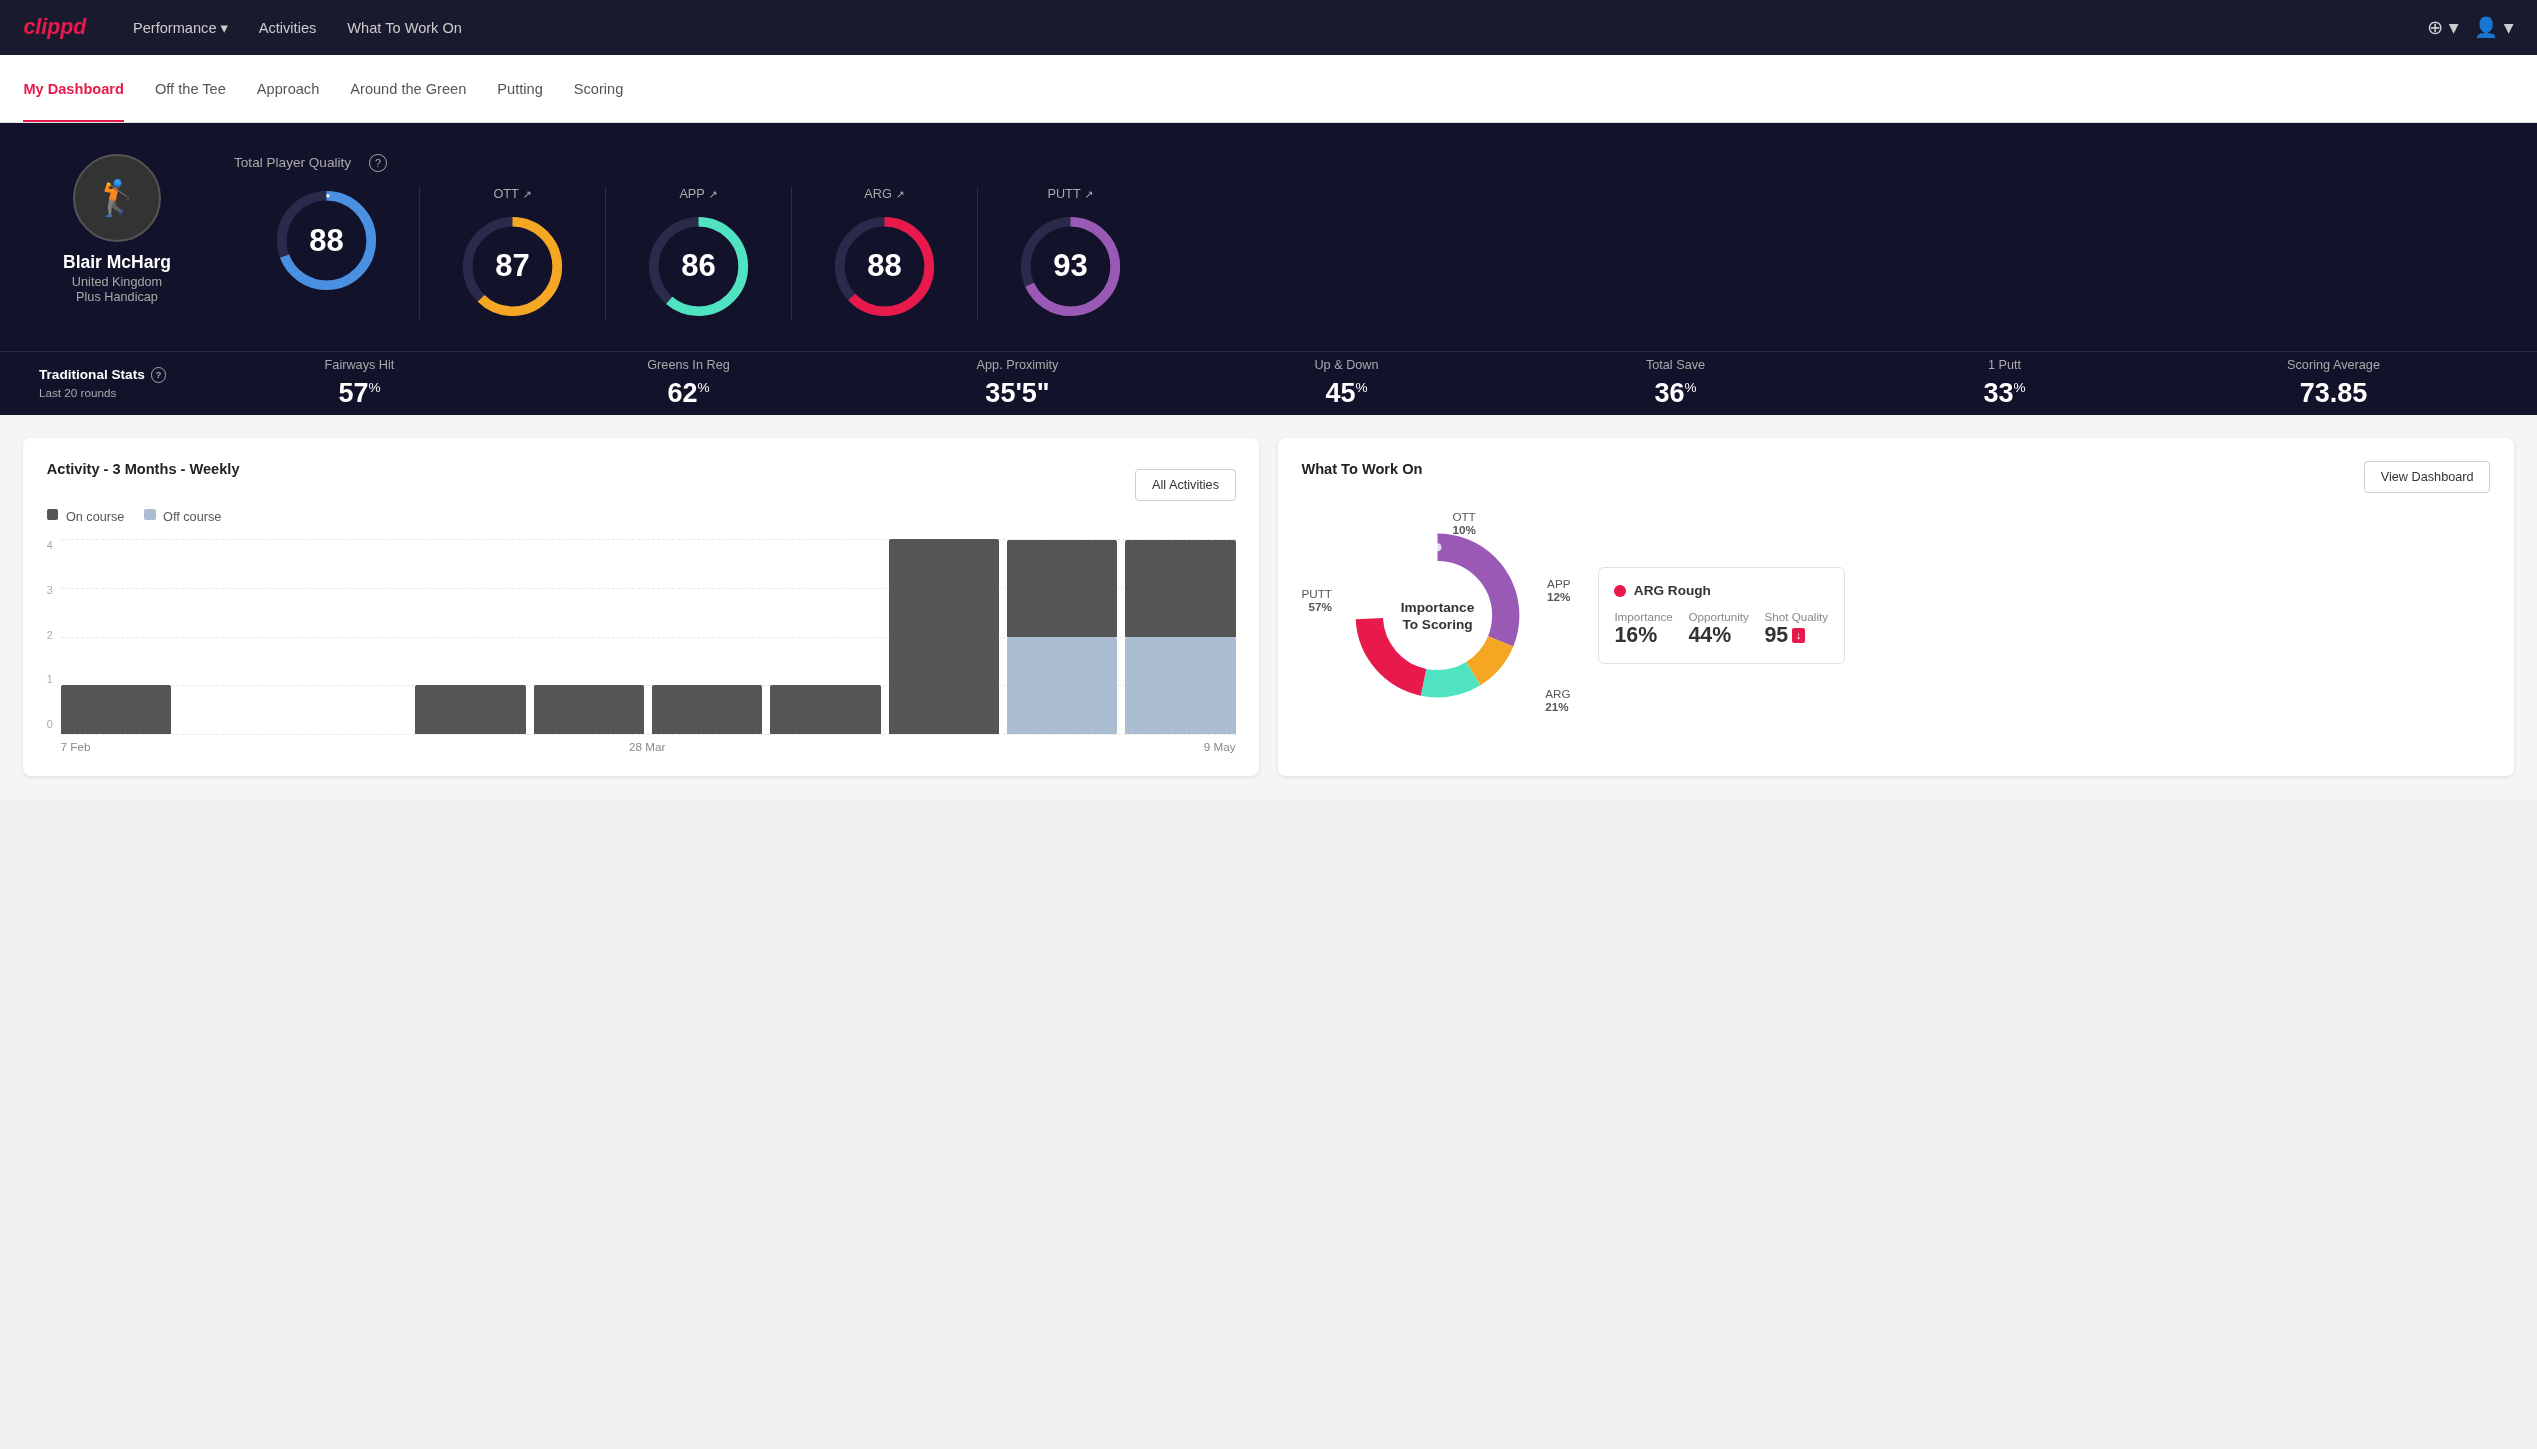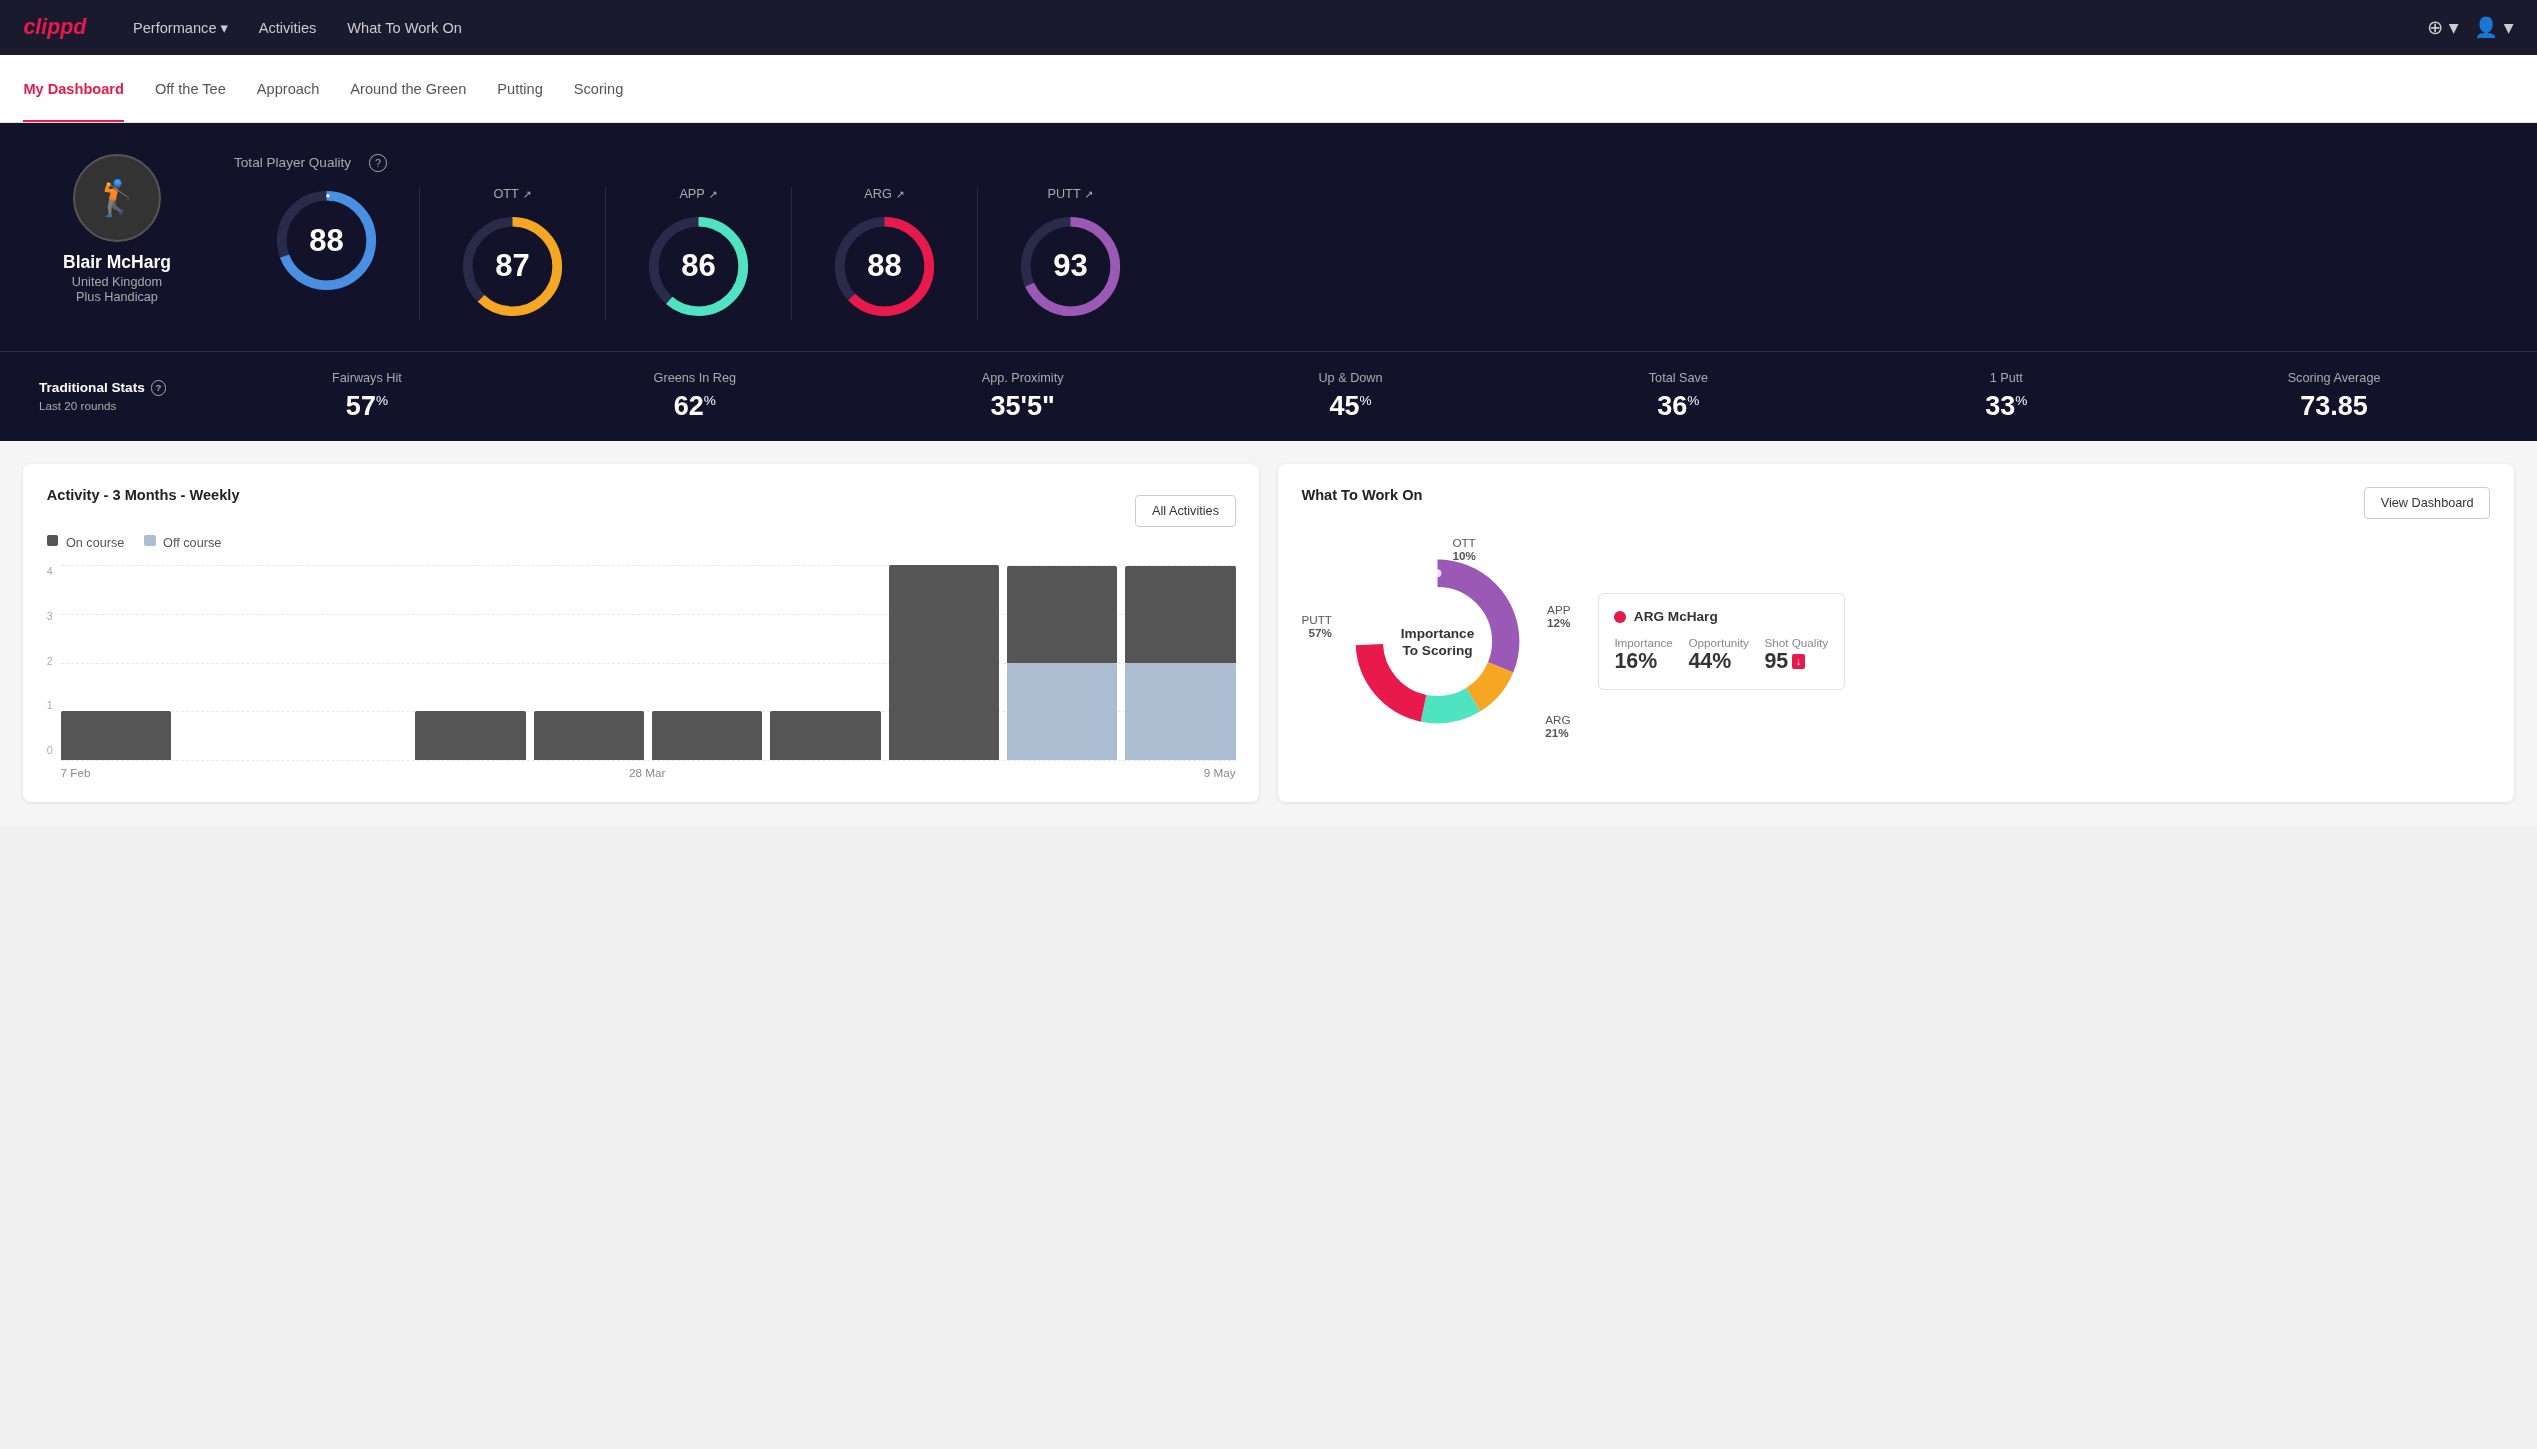--- a/index.html
+++ b/index.html
@@ -45,21 +45,21 @@
     .scores-grid { display: flex; gap: 0; }
     .score-card { display: flex; flex-direction: column; align-items: center; padding: 0 39px; border-right: 1px solid #2a2a4a; }
     .score-card:last-child { border-right: none; }
     .score-label { font-size: 12.7px; color: #aaa; margin-bottom: 11.7px; display: flex; align-items: center; gap: 3.9px; }
     .score-label .arrow { color: #aaa; font-size: 10.7px; }
     .ring-container { position: relative; width: 107px; height: 107px; }
     .ring-container svg { position: absolute; top: 0; left: 0; }
     .ring-value { position: absolute; top: 50%; left: 50%; transform: translate(-50%, -50%); font-size: 31px; font-weight: 700; color: #fff; }
 
     
-    .stats-bar { background: #12122a; border-top: 1px solid #2a2a4a; padding: 19px 39px; display: flex; align-items: center; gap: 8px; }
+    .stats-bar { background: #12122a; border-top: 1px solid #2a2a4a; padding: 6px 39px; display: flex; align-items: center; gap: 0; }
     .stat-label-section { min-width: 156px; }
     .stat-label-title { font-size: 13.6px; font-weight: 600; color: #fff; display: flex; align-items: center; gap: 5.8px; }
     .stat-label-sub { font-size: 11.7px; color: #aaa; margin-top: 3.9px; }
     .stats-items { display: flex; flex: 1; gap: 0; }
     .stat-item { flex: 1; display: flex; flex-direction: column; align-items: center; }
     .stat-name { font-size: 12.7px; color: #aaa; margin-bottom: 5.8px; }
     .stat-value { font-size: 27px; font-weight: 700; color: #fff; }
     .stat-value sup { font-size: 13.6px; font-weight: 400; }
 
     
@@ -373,21 +373,21 @@
             <text x="100" y="114" text-anchor="middle" font-size="14" font-weight="600" fill="#333">To Scoring</text>
 
             <circle cx="100" cy="30" r="4" fill="#fff" opacity="0.8"></circle>
           </svg>
         </div>
       </div>
 
       <div class="info-box">
         <div class="info-box-title">
           <span class="info-dot" style="background:#e8194b;"></span>
-          <span>ARG McHarg</span>
+          <span>ARG Rough</span>
         </div>
         <div class="info-metrics">
           <div class="info-metric">
             <span class="info-metric-label">Importance</span>
             <span class="info-metric-value">
               <span>16%</span>
             </span>
           </div>
           <div class="info-metric">
             <span class="info-metric-label">Opportunity</span>

